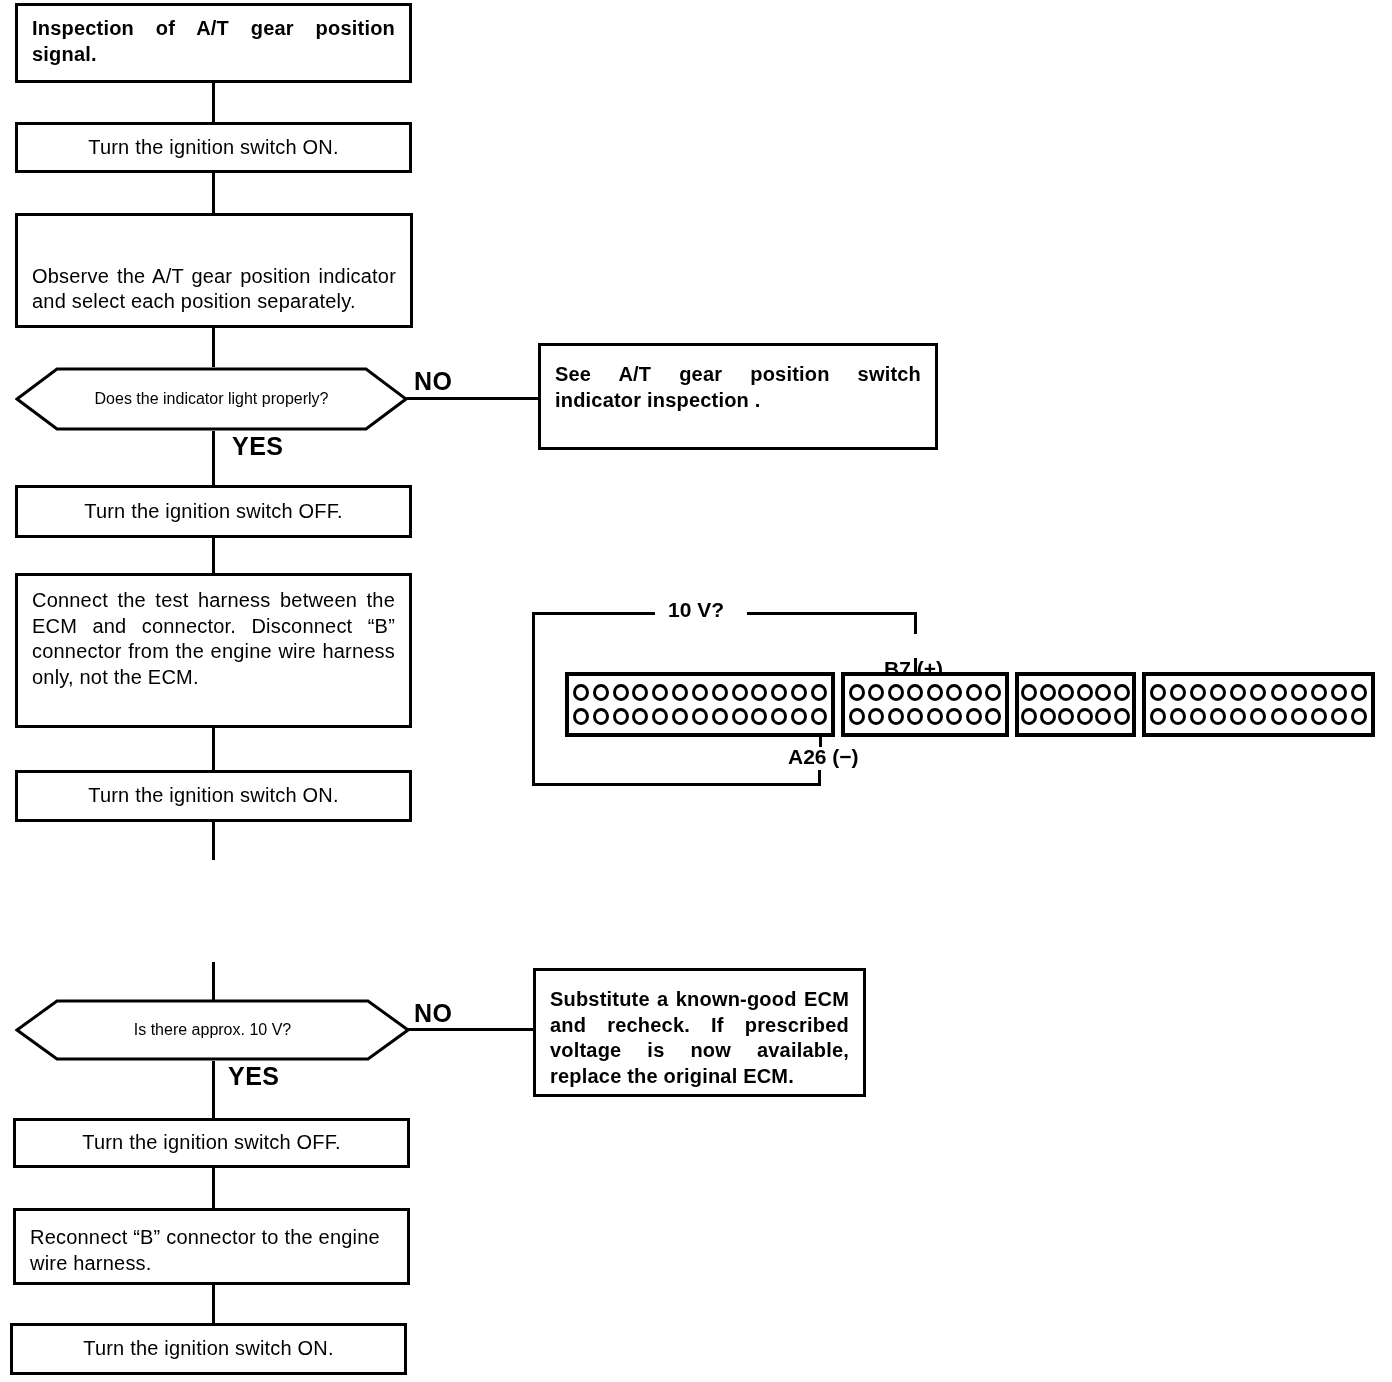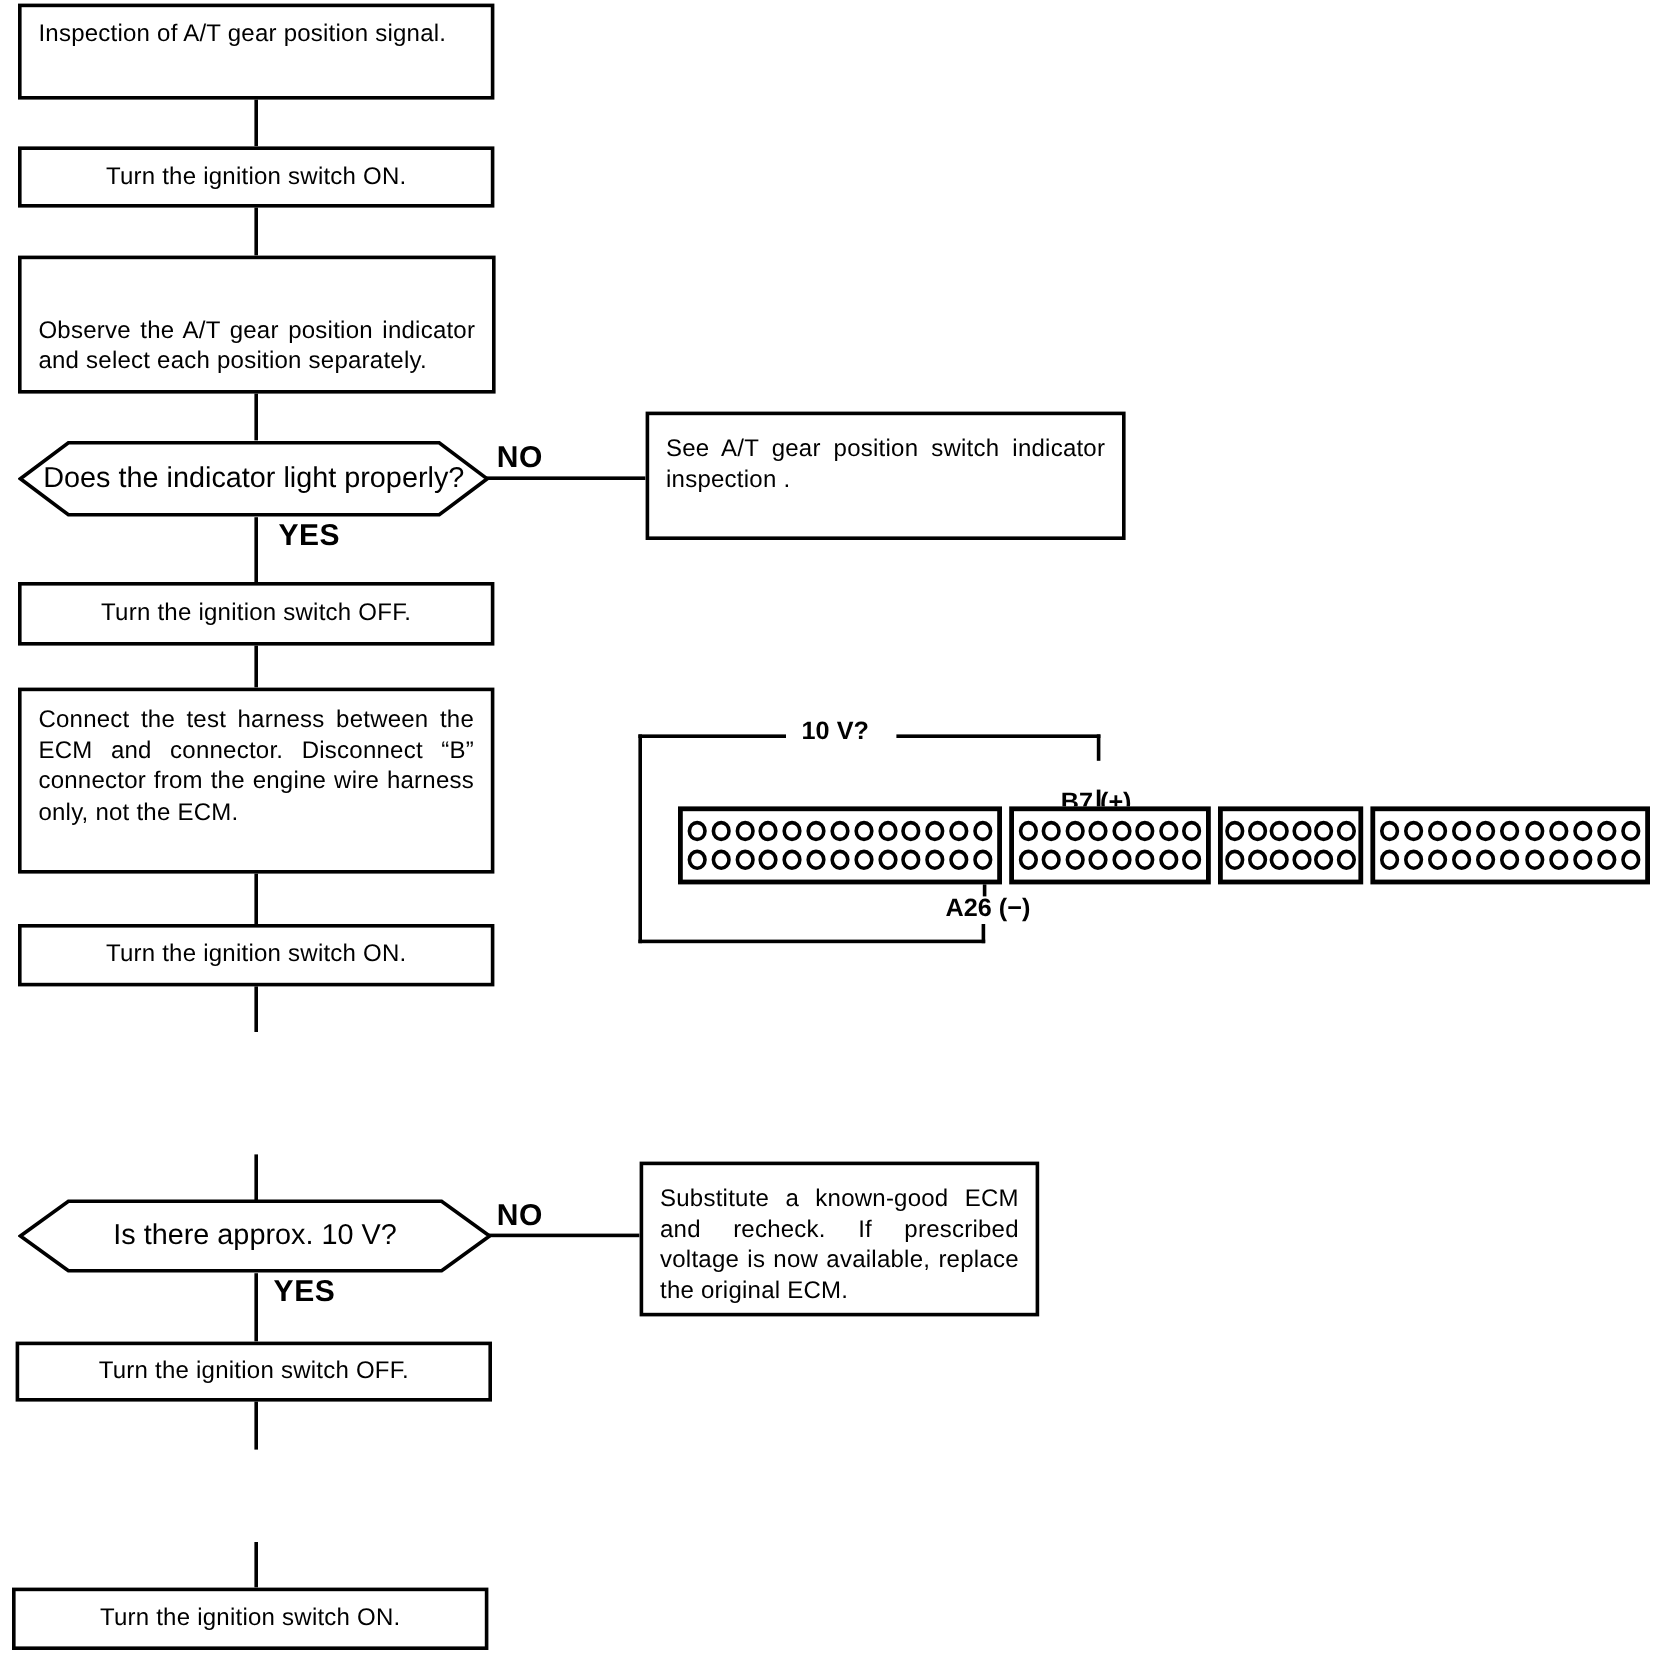--- a/index.html
+++ b/index.html
@@ -18,27 +18,27 @@
     background: #fff;
     box-sizing: border-box;
     display: flex;
     font-size: 20px;
     line-height: 1.28;
     letter-spacing: 0.2px;
     padding: 10px 14px;
   }
   .box.center { align-items: center; justify-content: center; text-align: center; }
   .box.top-left { align-items: flex-start; justify-content: flex-start; text-align: justify; }
-  .box.bold { font-weight: 400; }
+  .box.bold { font-weight: 700; }
   .hex { position: absolute; }
   .hex svg { display: block; }
   .hex .hex-text {
     position: absolute; inset: 0;
     display: flex; align-items: center; justify-content: center;
-    font-size: 24px; text-align: center;
+    font-size: 16px; text-align: center;
   }
   .vline { position: absolute; width: 3px; background: #000; }
   .hline { position: absolute; height: 3px; background: #000; }
   .edge-label { position: absolute; font-weight: 700; font-size: 25px; letter-spacing: 0.5px; }
   .conn-label { position: absolute; font-weight: 700; font-size: 21px; white-space: nowrap; }
   .blocks {
     position: absolute;
     left: 565px; top: 672px;
     display: flex; gap: 6px; align-items: stretch;
   }
@@ -133,20 +133,23 @@
   </div>
 
   <div class="vline" style="left:212px; top:1061px; height:57px;"></div>
 
   <div class="box center" style="left:13px; top:1118px; width:397px; height:50px;">
     <span>Turn the ignition switch OFF.</span>
   </div>
 
   <div class="vline" style="left:212px; top:1168px; height:40px;"></div>
 
+  <div class="box top-left" style="left:13px; top:1208px; width:397px; height:77px; padding-top:14px; text-align:left;">
+    <span>Reconnect “B” connector to the engine wire harness.</span>
+  </div>
 
   <div class="vline" style="left:212px; top:1285px; height:38px;"></div>
 
   <div class="box center" style="left:10px; top:1323px; width:397px; height:52px;">
     <span>Turn the ignition switch ON.</span>
   </div>
 
   <div class="conn-label" style="left:668px; top:598px;">10 V?</div>
 
   <div class="hline" style="left:532px; top:612px; width:123px;"></div>

